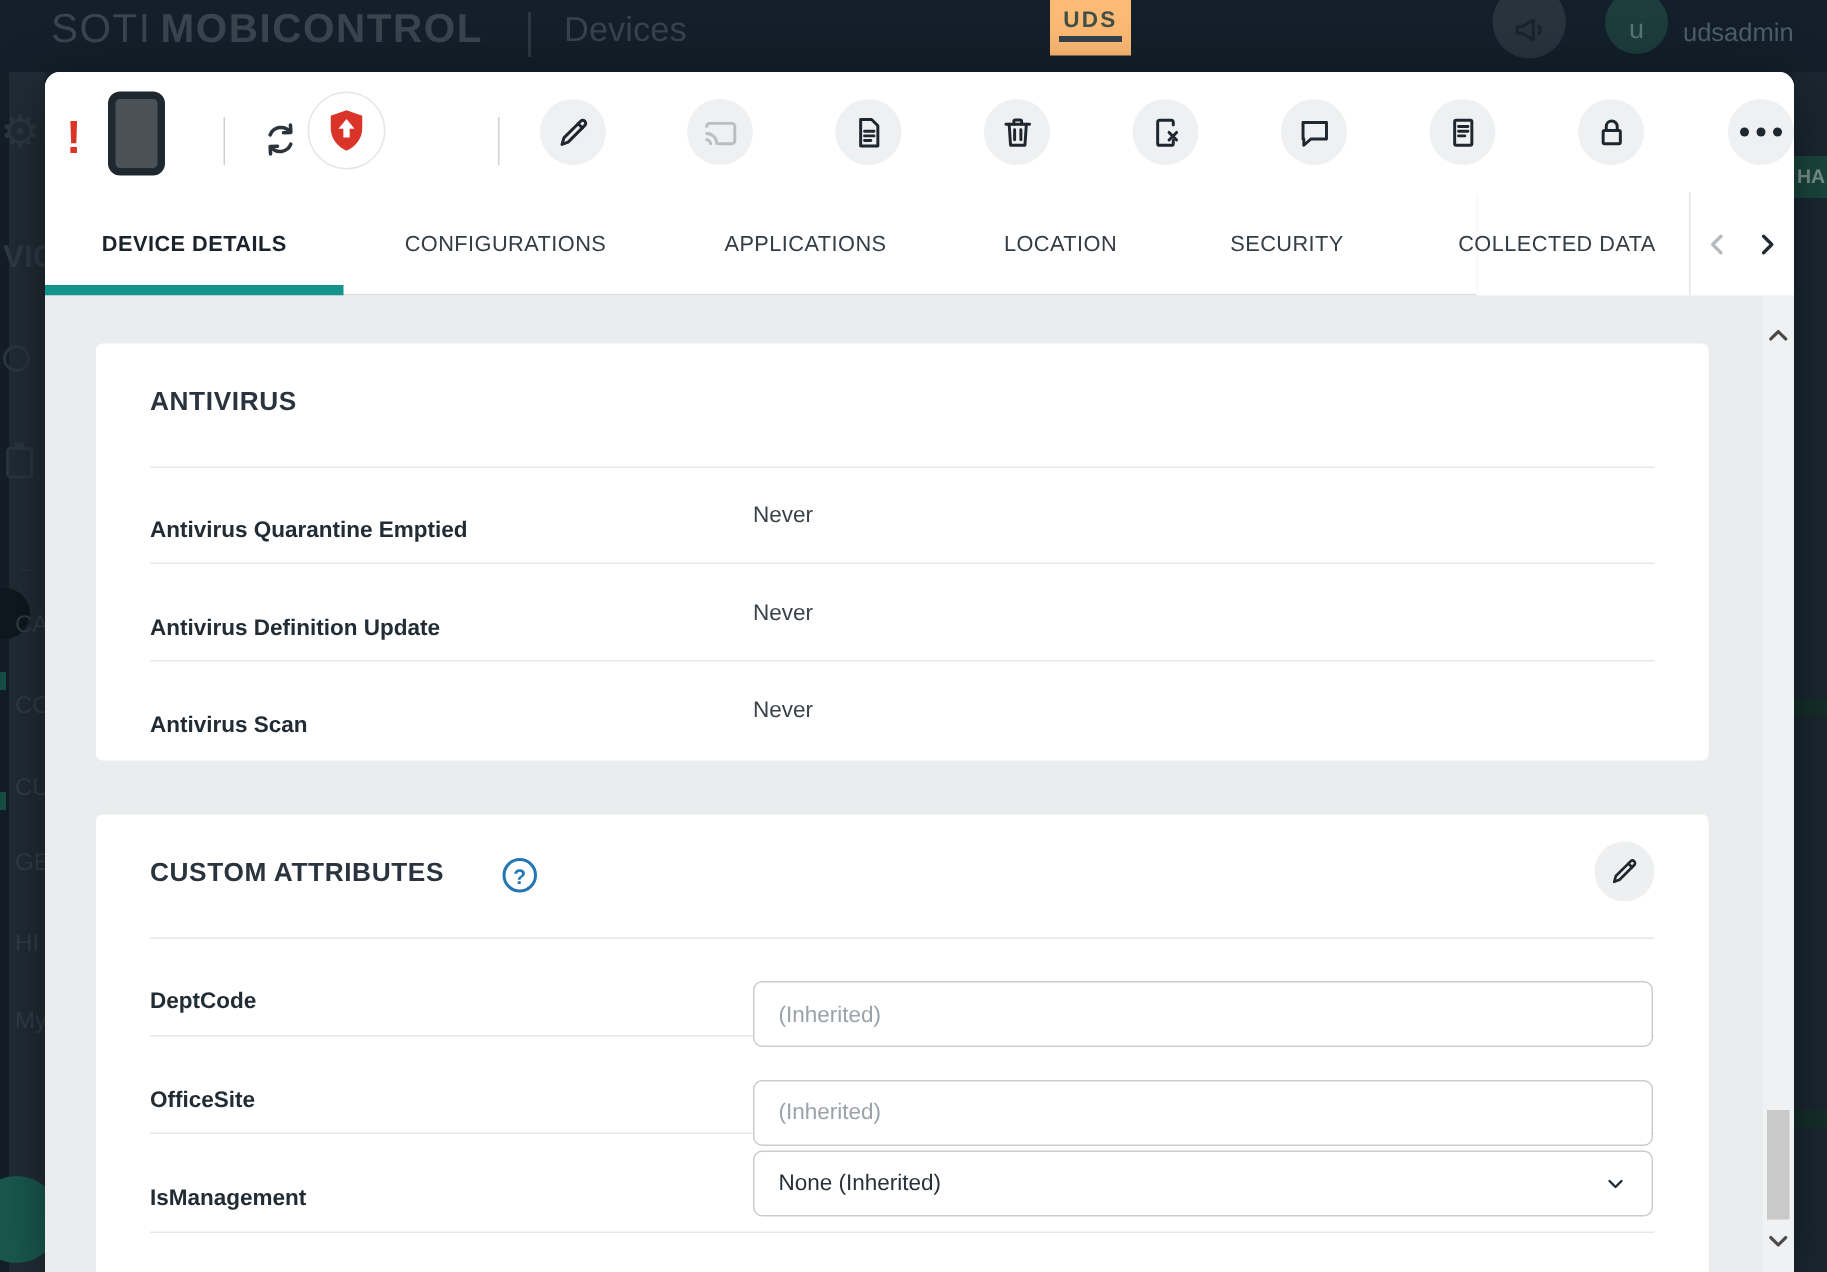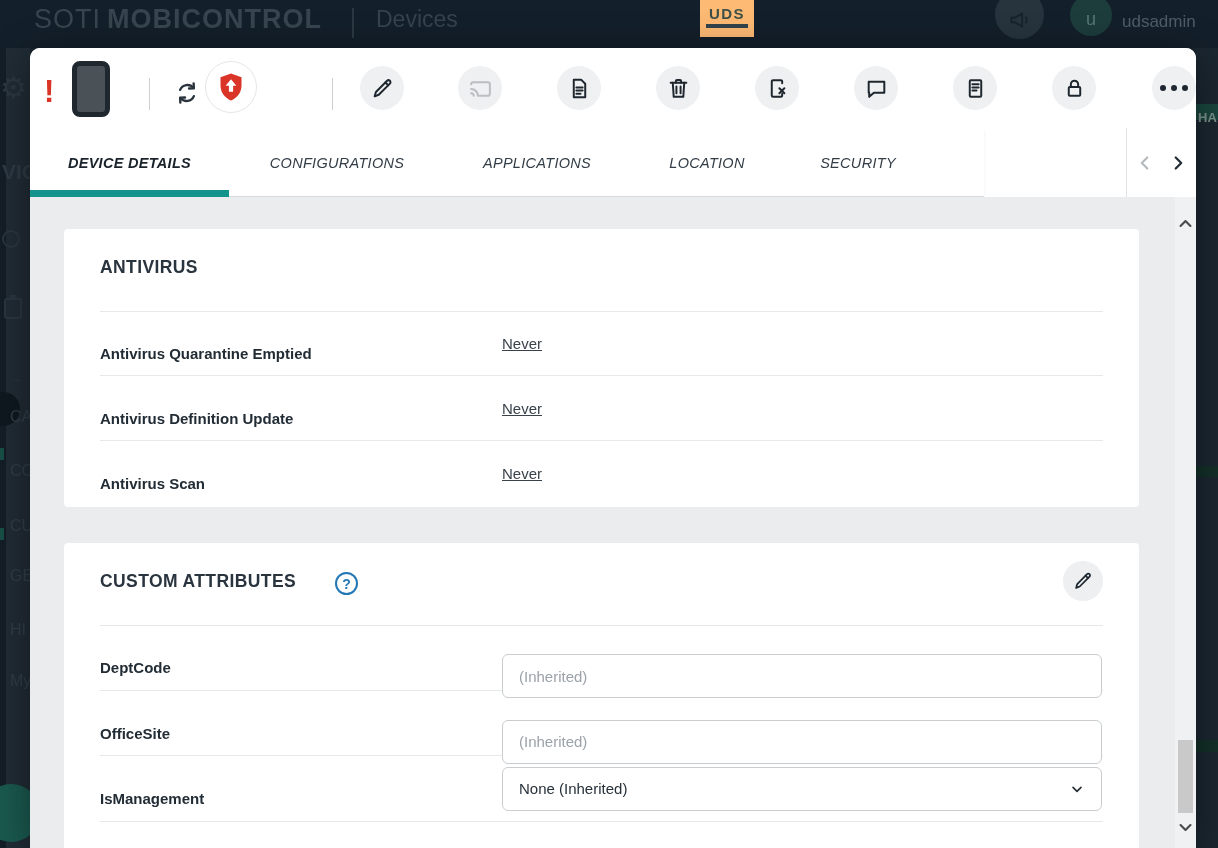--- a/index.html
+++ b/index.html
@@ -30,58 +30,58 @@
   .frag-circle { position:absolute; left:2px; top:182px; width:18px; height:18px; border:2px solid #2a3641; border-radius:50%; }
   .frag-box { position:absolute; left:4px; top:250px; width:18px; height:21px; border:2px solid #2a3641; border-radius:3px; }
   .frag-box:before { content:""; position:absolute; left:4px; top:-5px; width:6px; height:4px; background:#2a3641; }
   .frag-squiggle { left:12px; top:324px; color:#2a3540; }
   .frag-avatar { position:absolute; left:-14px; top:344px; width:34px; height:34px; border-radius:50%; background:#0f1820; }
   .tree-frag { position:absolute; left:10px; font-size:16px; color:#313e48; }
   .teal-sliver { position:absolute; left:0; width:4px; height:12px; background:#174f47; }
   .frag-fab { position:absolute; left:-18px; top:736px; width:58px; height:58px; border-radius:50%; background:#1a5a50; }
 
   #bg-right { position:absolute; left:1196px; top:48px; width:22px; height:800px; background:#1b2731; overflow:hidden; }
-  .right-tag { position:absolute; left:0; top:56px; width:22px; height:16px; background:#1a473f; color:#7d968e; font-size:13px; font-weight:700; line-height:28px; padding-left:2px; }
+  .right-tag { position:absolute; left:0; top:56px; width:22px; height:28px; background:#1a473f; color:#7d968e; font-size:13px; font-weight:700; line-height:28px; padding-left:2px; }
   .right-band1 { position:absolute; left:0; top:418px; width:22px; height:11px; background:#143029; }
   .right-band2 { position:absolute; left:0; top:692px; width:22px; height:12px; background:#143029; }
 
   
   #modal { position:absolute; left:30px; top:48px; width:1166px; height:800px; background:#fff; border-radius:10px 10px 0 0; overflow:hidden; box-shadow:0 8px 40px rgba(0,0,0,.45); }
 
   
   #mtoolbar { position:absolute; left:0; top:0; width:1166px; height:80px; background:#fff; }
   .alert-glyph { position:absolute; left:14px; top:26px; font-size:31px; font-weight:800; color:#d93425; }
   .phone-icon { position:absolute; left:42px; top:13px; width:38px; height:56px; border:5px solid #20282f; border-radius:8px; background:#4a5258; }
   .tb-divider { position:absolute; top:30px; width:1px; height:32px; background:#ccd0d3; }
   .icon-btn { position:absolute; top:18px; width:44px; height:44px; border-radius:50%; background:#eef0f1; display:flex; align-items:center; justify-content:center; cursor:pointer; }
   .icon-btn svg { width:25px; height:25px; }
   .icon-plain { position:absolute; display:flex; align-items:center; justify-content:center; }
   .shield-circle { position:absolute; left:175px; top:13px; width:52px; height:52px; border-radius:50%; background:#fff; border:1px solid #e3e5e6; display:flex; align-items:center; justify-content:center; z-index:2; }
   .dots { display:flex; gap:5px; }
   .dots i { width:6px; height:6px; border-radius:50%; background:#1e272f; }
 
   
-  #mtabs { position:absolute; left:0; top:80px; width:954px; height:69px; background:#fff; border-bottom:1px solid #d8dbdd; box-shadow:0 2px 3px rgba(0,0,0,.07);font-style:italic; }
+  #mtabs { position:absolute; left:0; top:80px; width:954px; height:69px; background:#fff; border-bottom:1px solid #d8dbdd; box-shadow:0 2px 3px rgba(0,0,0,.07); }
   .tab { position:absolute; top:0; height:69px; display:flex; align-items:center; justify-content:center; font-size:14.5px; letter-spacing:.3px; color:#333d46; cursor:pointer; }
   .tab.active { font-weight:700; color:#1a232b; }
   .tab.active:after { content:""; position:absolute; left:0; right:0; bottom:0; height:7px; background:#12948c; }
   .tabs-vdiv { position:absolute; left:1096px; top:0; width:1px; height:69px; background:#e2e4e6; }
   .tab-arrow { position:absolute; top:0; width:32px; height:69px; display:flex; align-items:center; justify-content:center; cursor:pointer; }
 
   
   #mcontent { position:absolute; left:0; top:149px; width:1166px; height:651px; background:#ebeced; overflow:hidden; }
   .card { position:absolute; left:34px; width:1075px; background:#fff; border-radius:4px; }
   #av-card { top:32px; height:278px; }
   #ca-card { top:346px; height:420px; }
   .card-title { position:absolute; left:36px; top:28px; font-size:17.5px; font-weight:700; letter-spacing:.4px; color:#2a343e; }
   .card-head-divider { position:absolute; left:36px; right:36px; top:82px; height:1px; background:#e7e8e9; }
   .row { position:absolute; left:36px; right:36px; height:65px; display:flex; align-items:center; border-bottom:1px solid #e7e8e9; }
   .row.last { border-bottom:none; }
   .row-label { width:402px; font-size:15px; font-weight:700; color:#222c35;margin-top:20px; }
-  .row-value { font-size:15px; color:#39424b;text-decoration:underline; }
+  .row-value { font-size:15px; color:#39424b; }
   .help-icon { position:absolute; left:271px; top:29px; width:23px; height:23px; border:2px solid #2377b5; border-radius:50%; color:#2377b5; font-size:14px; font-weight:700; display:flex; align-items:center; justify-content:center; cursor:pointer; }
   .card-edit-btn { position:absolute; left:999px; top:18px; width:40px; height:40px; border-radius:50%; background:#edeff0; display:flex; align-items:center; justify-content:center; cursor:pointer; }
   .card-edit-btn svg { width:22px; height:22px; }
   .attr-input { width:600px; height:44px; border:1px solid #c9cdd0; border-radius:6px; background:#fff; padding:14px 16px; font-size:15px; color:#333; font-family:"Liberation Sans", sans-serif; outline:none;margin-top:37px; }
   .attr-input::placeholder { color:#9ba2a9; }
   .attr-select { width:600px; height:44px; border:1px solid #c9cdd0; border-radius:6px; background:#fff; padding:0 16px; display:flex; align-items:center; justify-content:space-between; font-size:15px; color:#27313a; cursor:pointer; }
 
   
   #vscroll { position:absolute; left:1145px; top:0; width:21px; height:651px; background:#f0f1f2; }
   .scroll-arrow { position:absolute; left:0; width:21px; height:36px; display:flex; align-items:center; justify-content:center; cursor:pointer; }
@@ -228,20 +228,21 @@
           </div>
       </div>
     </div>
 
     <div id="mtabs">
       <div class="tab active" style="left:0; width:199px">DEVICE DETAILS</div>
       <div class="tab" style="left:237px; width:140px">CONFIGURATIONS</div>
       <div class="tab" style="left:437px; width:140px">APPLICATIONS</div>
       <div class="tab" style="left:758px; width:140px">SECURITY</div>
       <div class="tab" style="left:607px; width:140px">LOCATION</div>
+      <div class="tab" style="left:928px; width:160px">COLLECTED DATA</div>
       <div class="tabs-vdiv"></div>
       <div class="tab-arrow" style="left:1099px">
         <svg width="22" height="22" viewBox="0 0 24 24" fill="none" stroke="#b6babd" stroke-width="2.4" stroke-linecap="round" stroke-linejoin="round">
             <polyline points="14.5 6 8.5 12 14.5 18"></polyline>
           </svg>
       </div>
       <div class="tab-arrow" style="left:1132px">
         <svg width="22" height="22" viewBox="0 0 24 24" fill="none" stroke="#232c34" stroke-width="2.4" stroke-linecap="round" stroke-linejoin="round">
             <polyline points="9.5 6 15.5 12 9.5 18"></polyline>
           </svg>

